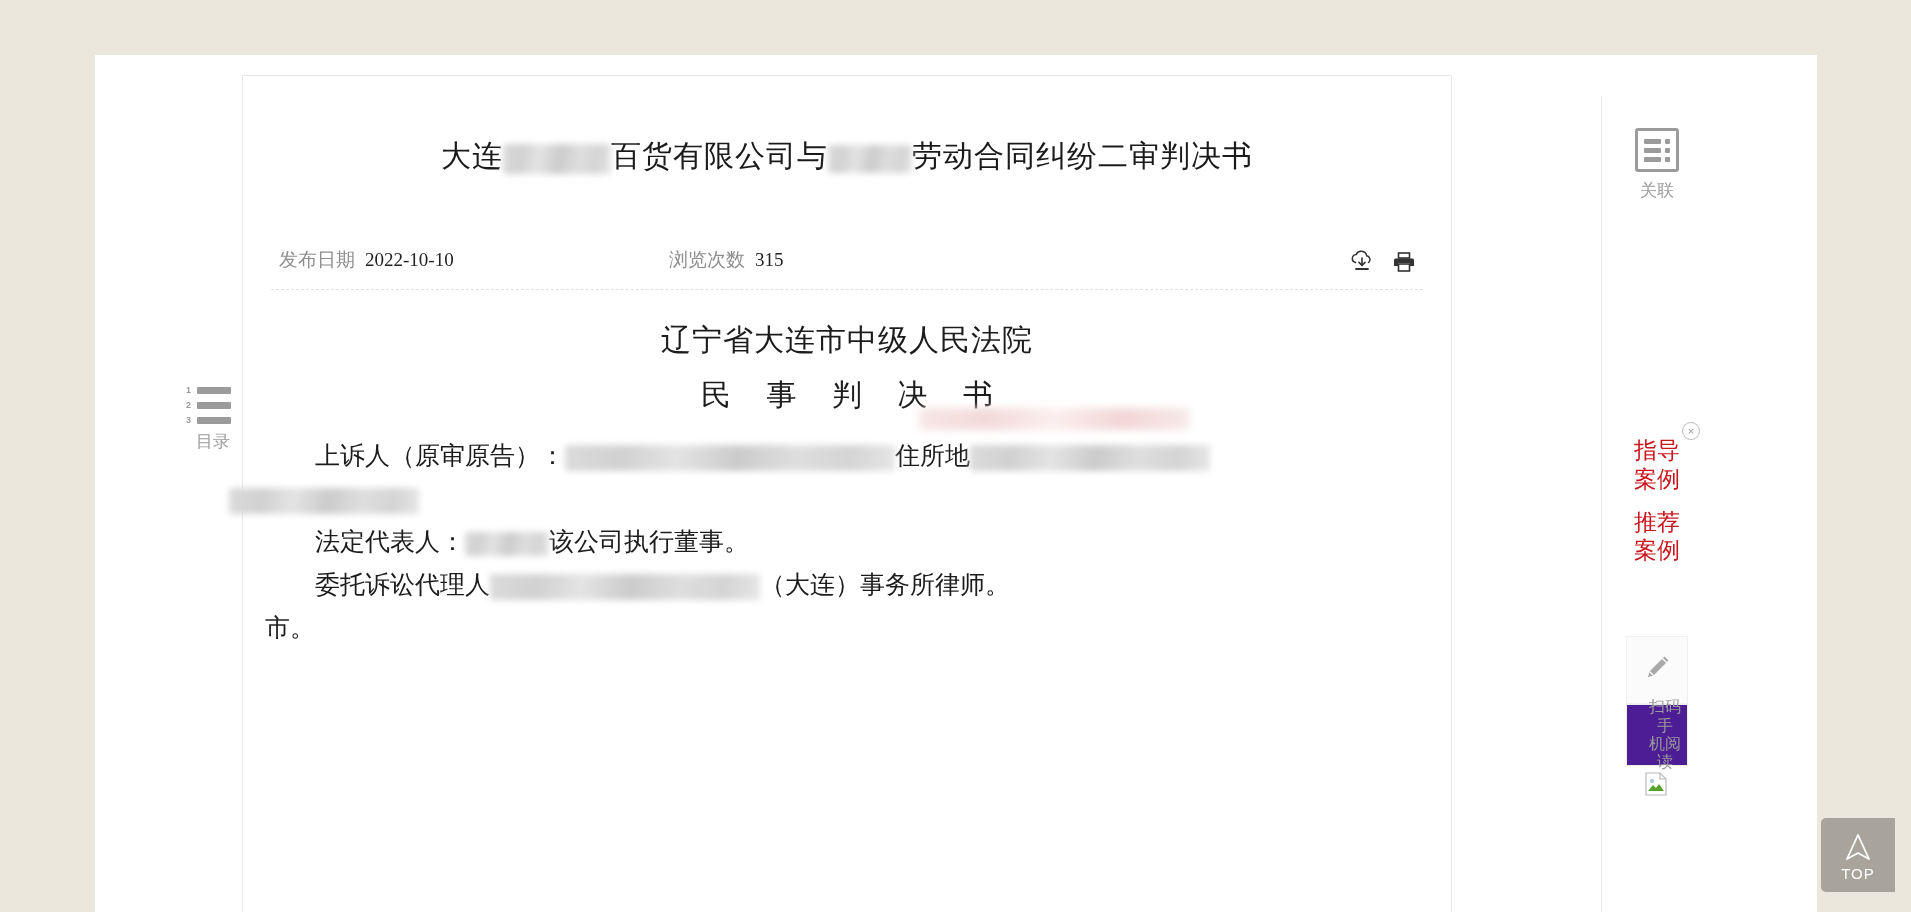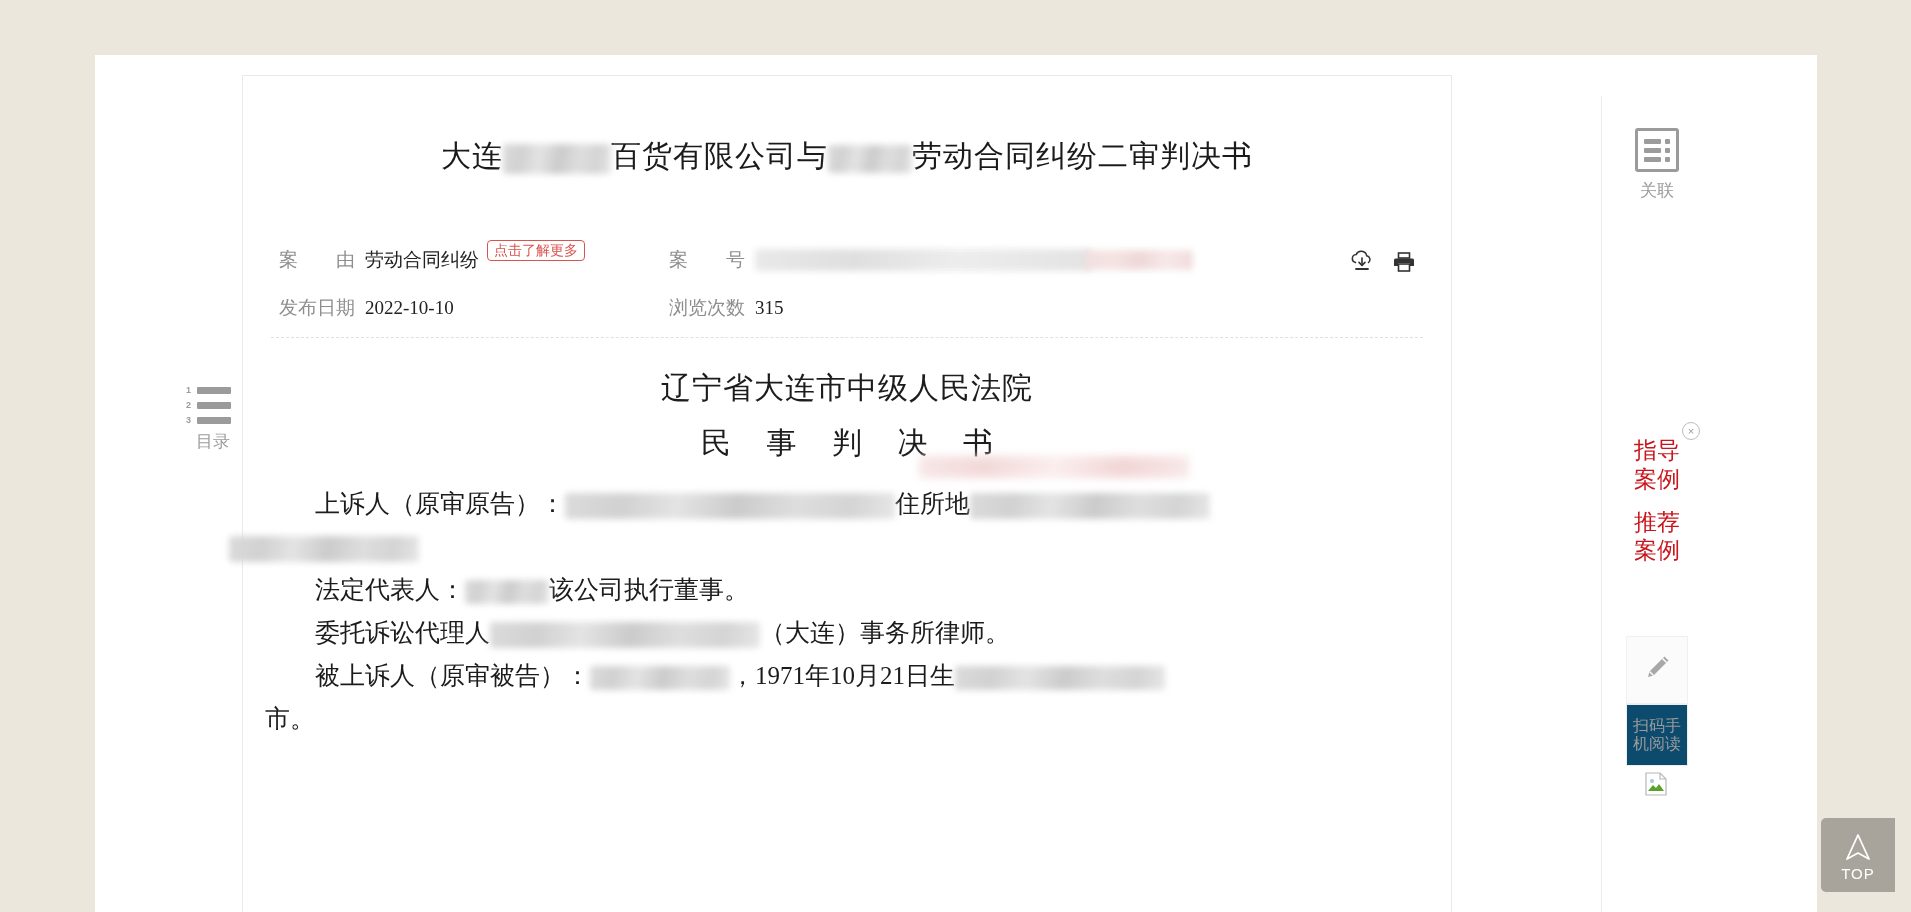--- a/index.html
+++ b/index.html
@@ -212,23 +212,24 @@
   #pencil-box{
     position:absolute; left:24px; top:540px;
     width:62px; height:68px;
     background:#fbfbfb; border:1px solid #f0f0f0;
     display:flex; align-items:center; justify-content:center;
     cursor:pointer;
   }
   #qr-box{
     position:absolute; left:24px; top:608px;
     width:62px; height:62px;
-    background:#0c4a6e; border:1px solid #ededed;
+    background:#4c1d95; border:1px solid #ededed;
     display:flex; align-items:center; justify-content:center;
     cursor:pointer;
+    padding-left:16px;
   }
   #qr-text{
     font-size:16px; color:#9b9b9b; line-height:1.15; text-align:center;
     font-family:"Liberation Serif","DejaVu Serif",serif;
   }
   #broken-img{
     position:absolute; left:42px; top:676px;
     width:26px; height:24px; cursor:pointer;
   }
 
@@ -292,34 +293,20 @@
         </span>
         <span class="act" title="print">
           <svg width="26" height="26" viewBox="0 0 26 26">
             <rect x="7.5" y="4" width="11" height="5" fill="none" stroke="#333" stroke-width="1.6"></rect>
             <path d="M4.5 9.5h17a1.5 1.5 0 0 1 1.5 1.5v6h-4v-3H7v3H3v-6a1.5 1.5 0 0 1 1.5-1.5z" fill="#333"></path>
             <rect x="7.5" y="15" width="11" height="7" fill="none" stroke="#333" stroke-width="1.6"></rect>
           </svg>
         </span>
       </div>
 
-      <div class="meta-row">
-        <div class="meta-col-1">
-          <span class="meta-label">案　　由</span>
-          <span style="width:10px;display:inline-block;"></span>
-          <span class="meta-value">劳动合同纠纷</span>
-          <span id="more-badge">点击了解更多</span>
-        </div>
-        <div class="meta-col-2">
-          <span class="meta-label">案　　号</span>
-          <span style="width:10px;display:inline-block;"></span>
-          <span class="redact light" style="width:336px;height:22px;"></span>
-          <span class="redact pinkish" style="width:108px;height:20px;margin-left:-6px;"></span>
-        </div>
-      </div>
 
       <div class="meta-row" style="height:40px;">
         <div class="meta-col-1">
           <span class="meta-label">发布日期</span>
           <span style="width:10px;display:inline-block;"></span>
           <span class="meta-value">2022-10-10</span>
         </div>
         <div class="meta-col-2">
           <span class="meta-label">浏览次数</span>
           <span style="width:10px;display:inline-block;"></span>
@@ -345,23 +332,20 @@
 
       <div class="para">
         <span>法定代表人：</span><span class="redact" style="width:84px;height:24px;"></span><span>该公司执行董事。</span>
       </div>
 
 
       <div class="para">
         <span>委托诉讼代理人</span><span class="redact" style="width:270px;height:26px;"></span><span>（大连）事务所律师。</span>
       </div>
 
-      <div class="para">
-        <span>被上诉人（原审被告）：</span><span class="redact" style="width:140px;height:24px;"></span><span>，1971年10月21日生</span><span class="redact" style="width:210px;height:24px;"></span>
-      </div>
       <div class="para cont">
         <span>市。</span>
       </div>
 
     </div>
 
     <div id="tools-rail">
 
 
       <div class="tool" style="margin-top:32px;">

